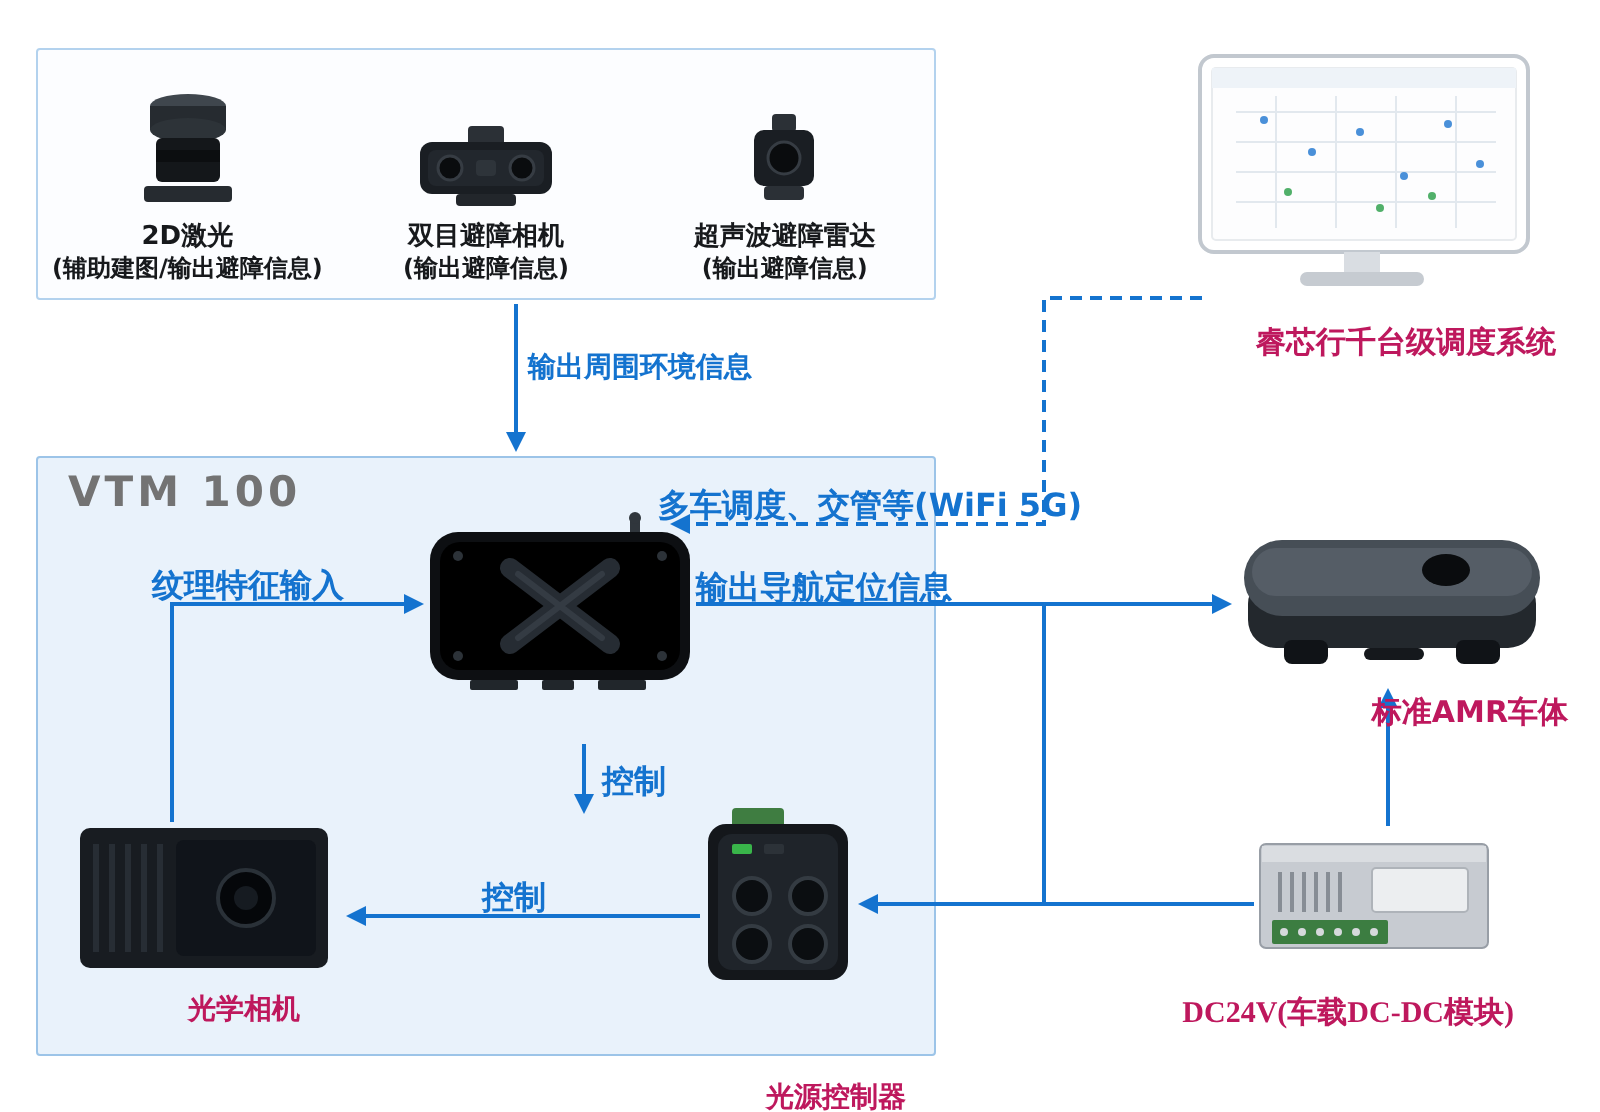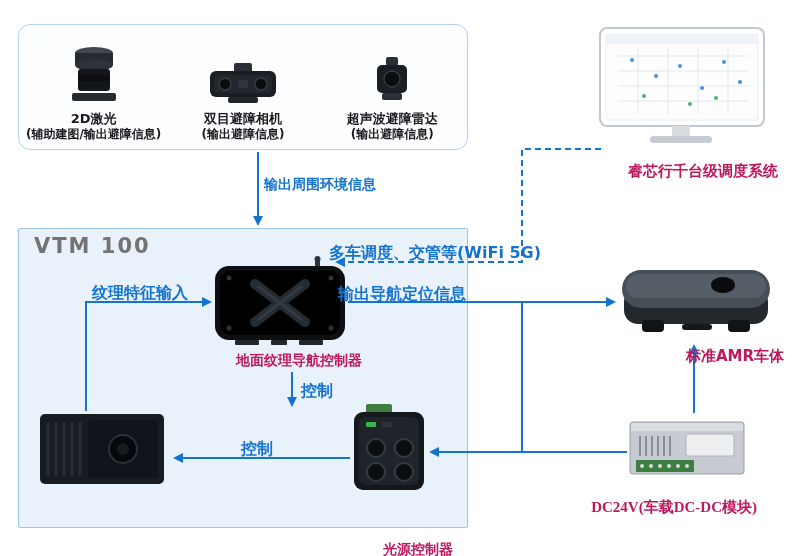--- a/index.html
+++ b/index.html
@@ -1,19 +1,19 @@
 <!DOCTYPE html>
 <html><head>
 <meta charset="utf-8">
 <style>
   html,body{margin:0;padding:0;background:#ffffff;}
   body{font-family:"DejaVu Sans","Liberation Sans",sans-serif;}
   .stage{position:relative;width:800px;height:556px;background:#ffffff;overflow:hidden;}
   .sensor-panel{position:absolute;left:18px;top:24px;width:450px;height:126px;background:#fcfdff;
-    border:1px solid #b3d2ee;border-radius:12px;display:flex;box-sizing:border-box;}
+    border:1px solid #b3d2ee;border-radius:2px;display:flex;box-sizing:border-box;}
   .sensor-col{flex:1;display:flex;flex-direction:column;align-items:center;justify-content:flex-end;
     padding-bottom:6px;text-align:center;}
   .sensor-icon{margin-bottom:4px;line-height:0;}
   .sensor-name{font-size:13px;font-weight:700;color:#17191c;line-height:1.3;}
   .sensor-desc{font-size:12px;font-weight:700;color:#17191c;line-height:1.3;text-align:right;}
   .vtm-box{position:absolute;left:18px;top:228px;width:450px;height:300px;background:#e9f2fb;
     border:1px solid #9cc4e8;border-radius:2px;box-sizing:border-box;}
   .vtm-title{position:absolute;left:34px;top:234px;font-size:21px;font-weight:800;color:#737373;letter-spacing:2px;}
   .device{position:absolute;line-height:0;}
   .dev-label{position:absolute;text-align:right;font-weight:700;color:#be185d;line-height:1.25;}
@@ -207,26 +207,26 @@
       <path d="M601 149 L522 149 L522 262 L338 262" stroke-dasharray="6 4" marker-end="url(#ar)"></path>
       <path d="M348 302 L613 302" marker-end="url(#ar)"></path>
       <path d="M522 302 L522 452"></path>
       <path d="M627 452 L432 452" marker-end="url(#ar)"></path>
       <path d="M694 413 L694 347" marker-end="url(#ar)"></path>
       <path d="M292 372 L292 404" marker-end="url(#ar)"></path>
       <path d="M350 458 L176 458" marker-end="url(#ar)"></path>
     </g>
   </svg>
 
-  <div class="dev-label lbl-14" style="left:178px;top:352px;width:184px;">地面纹理导航控制器</div>
+  <div class="dev-label lbl-14" style="left:28px;top:497px;width:122px;">光学相机</div>
   <div class="dev-label lbl-14" style="left:331px;top:497px;width:122px;margin-top:44px;">光源控制器</div>
   <div class="dev-label lbl-15" style="left:590px;top:162px;width:188px;">睿芯行千台级调度系统</div>
   <div class="dev-label lbl-15" style="left:636px;top:347px;width:148px;">标准AMR车体</div>
   <div class="dev-label lbl-15" style="left:547px;top:498px;width:210px;font-family:Liberation Serif, serif;">DC24V(车载DC-DC模块)</div>
 
   <div class="edge-label el-14" style="left:264px;top:176px;">输出周围环境信息</div>
   <div class="edge-label el-13" style="left:329px;top:243px;">多车调度、交管等(WiFi 5G)</div>
-  <div class="edge-label el-13" style="left:338px;top:284px;">输出导航定位信息</div>
-  <div class="edge-label el-13" style="left:92px;top:283px;">纹理特征输入</div>
+  <div class="edge-label el-13" style="left:348px;top:284px;">输出导航定位信息</div>
+  <div class="edge-label el-13" style="left:76px;top:283px;">纹理特征输入</div>
   <div class="edge-label el-13" style="left:301px;top:381px;">控制</div>
   <div class="edge-label el-13" style="left:241px;top:439px;">控制</div>
 
 </div>
 
 </body></html>

